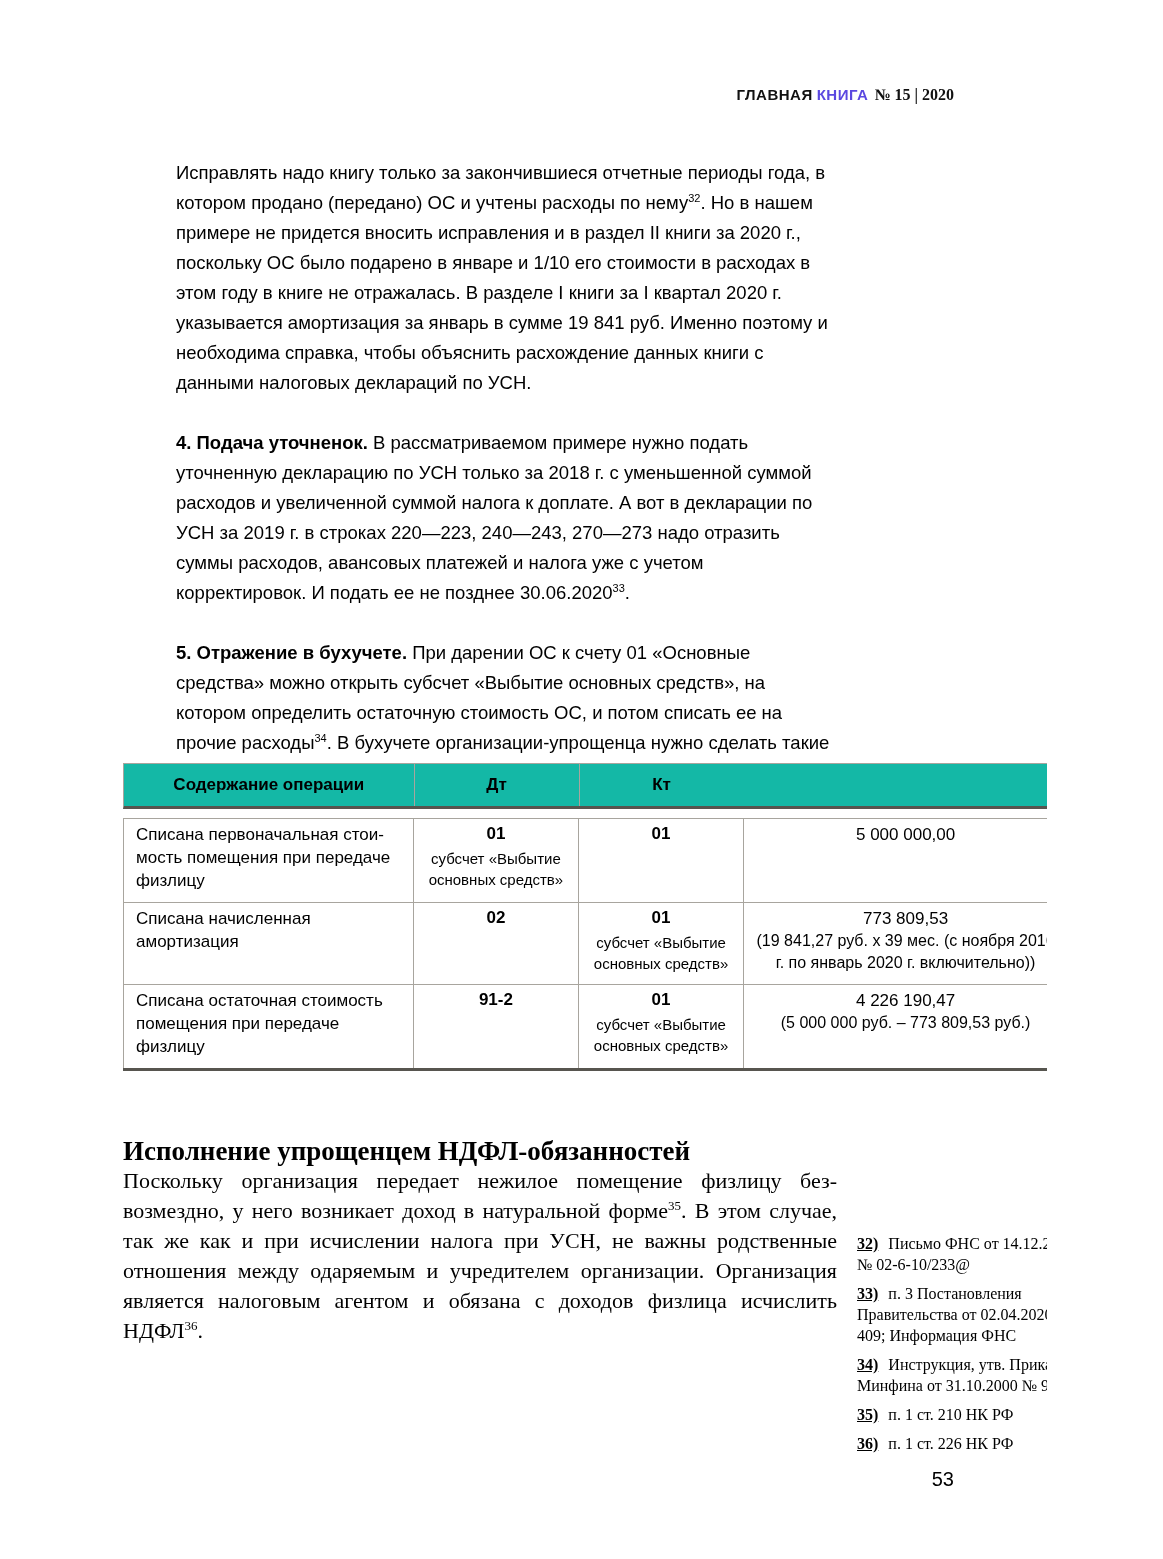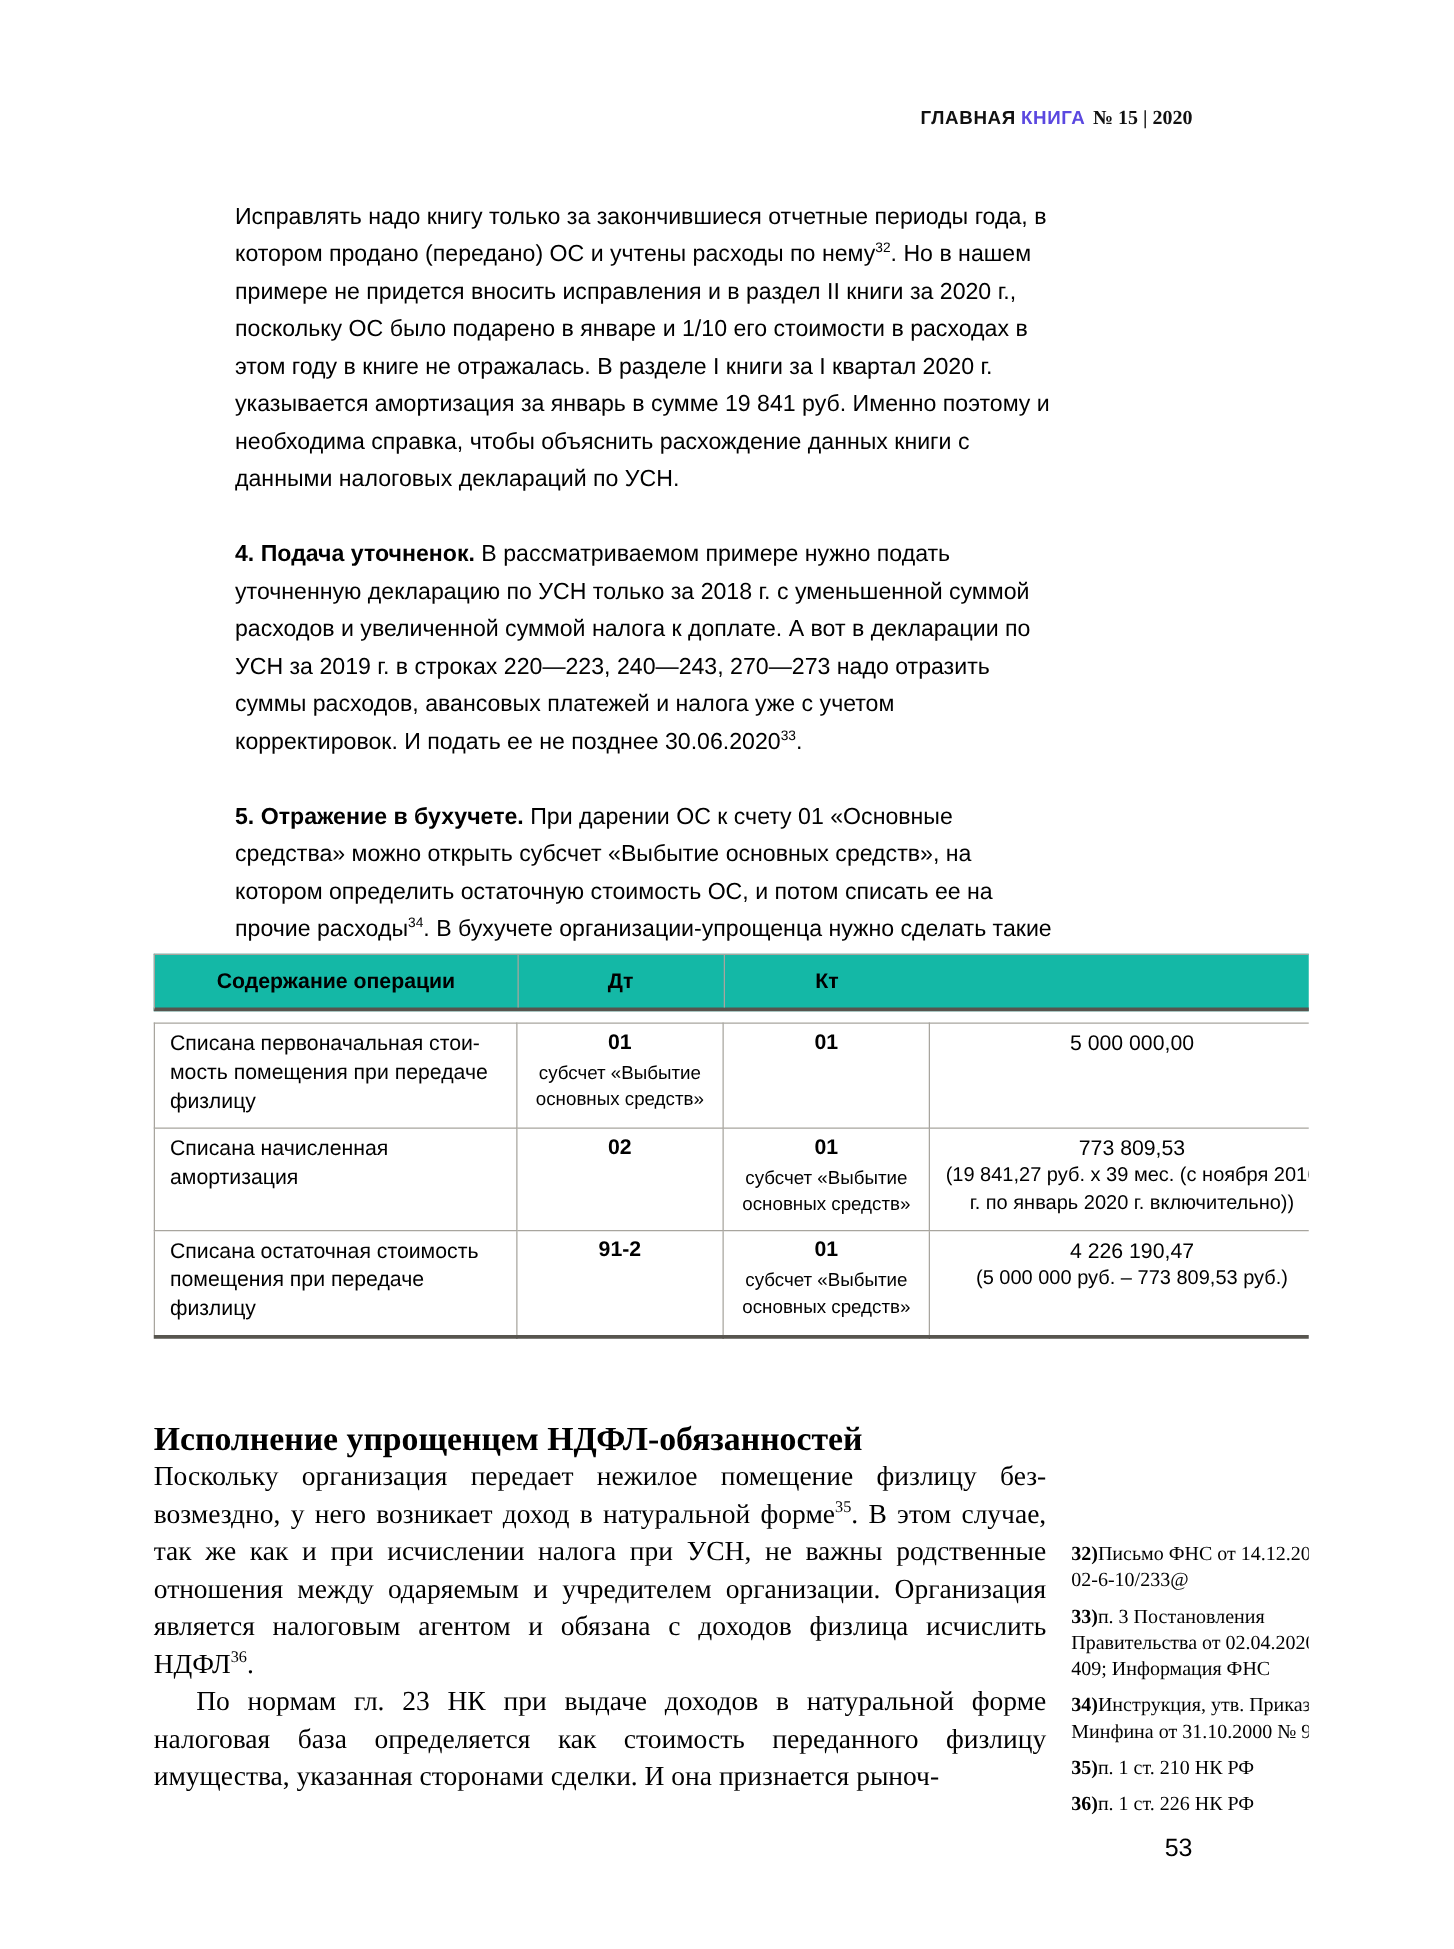--- a/index.html
+++ b/index.html
@@ -6,21 +6,21 @@
   .page{position:relative;width:1047px;height:1559px;background:#ffffff;overflow:hidden;
         font-family:"Liberation Sans",sans-serif;color:#111;}
 
   
   .page-header{position:absolute;top:86px;right:93px;white-space:nowrap;}
   .brand-black{font-family:"Liberation Sans",sans-serif;font-weight:bold;font-size:15px;letter-spacing:.5px;color:#111;}
   .brand-accent{font-family:"Liberation Sans",sans-serif;font-weight:bold;font-size:15px;letter-spacing:.5px;margin-left:4px;}
   .issue{font-family:"Liberation Serif",serif;font-weight:bold;font-size:16px;margin-left:6px;color:#111;}
 
   
-  .top-text{position:absolute;left:188px;top:158px;width:662px;
+  .top-text{position:absolute;left:176px;top:158px;width:662px;
             font-size:18.5px;line-height:30px;color:#000;}
   .top-text p{margin:0 0 30px 0;}
   .sup{font-size:11px;vertical-align:super;line-height:0;}
   .lead-bold{font-weight:bold;}
 
   
   .acct-table{position:absolute;left:123px;top:763px;width:945px;font-size:17px;color:#000;}
   .thead-strip{display:flex;box-sizing:border-box;height:46px;background:#14b8a6;
                border:1px solid #a8a59e;border-bottom:3px solid #57554f;}
   .thead-strip .th{display:flex;align-items:center;justify-content:center;
@@ -46,21 +46,21 @@
               font-family:"Liberation Serif",serif;font-size:22px;line-height:30px;
               text-align:justify;color:#000;}
   .serif-text p{margin:0;}
   .serif-text p.indent{text-indent:34px;}
   .serif-text .sup{font-size:13px;}
 
   
   .footnotes{position:absolute;left:857px;top:1233px;width:230px;
              font-family:"Liberation Serif",serif;font-size:16px;line-height:21px;color:#000;}
   .footnote{margin-bottom:8px;}
-  .fn-num{font-weight:bold;margin-right:0;}
+  .fn-num{font-weight:bold;margin-right:10px;text-decoration:underline;}
 
   
   .page-num{position:absolute;right:93px;top:1468px;font-size:20px;color:#000;
             font-family:"Liberation Sans",sans-serif;}
 </style>
 </head>
 <body>
 
 <div class="page">
 
@@ -134,21 +134,20 @@
           </td>
         </tr>
       </tbody>
     </table>
   </div>
 
   <h2 class="section-heading">Исполнение упрощенцем НДФЛ-обязанностей</h2>
 
   <section class="serif-text">
     <p><span>Поскольку организация передает нежилое помещение физлицу без­возмездно, у него возникает доход в натуральной форме</span><sup class="sup">35</sup><span>. В этом случае, так же как и при исчислении налога при УСН, не важны род­ственные отношения между одаряемым и учредителем организации. Организация является налоговым агентом и обязана с доходов физ­лица исчислить НДФЛ</span><sup class="sup">36</sup><span>.</span></p>
-    <p class="indent">По нормам гл. 23 НК при выдаче доходов в натуральной форме налоговая база определяется как стоимость переданного физлицу имущества, указанная сторонами сделки. И она признается рыноч-</p>
   </section>
 
   <aside class="footnotes">
     <div class="footnote"><span class="fn-num">32)</span><span>Письмо ФНС от 14.12.2006 № 02-6-10/233@</span></div>
     <div class="footnote"><span class="fn-num">33)</span><span>п. 3 Постановления Правительства от 02.04.2020 № 409; Информация ФНС</span></div>
     <div class="footnote"><span class="fn-num">34)</span><span>Инструкция, утв. Приказом Минфина от 31.10.2000 № 94н</span></div>
     <div class="footnote"><span class="fn-num">35)</span><span>п. 1 ст. 210 НК РФ</span></div>
     <div class="footnote"><span class="fn-num">36)</span><span>п. 1 ст. 226 НК РФ</span></div>
   </aside>
 

